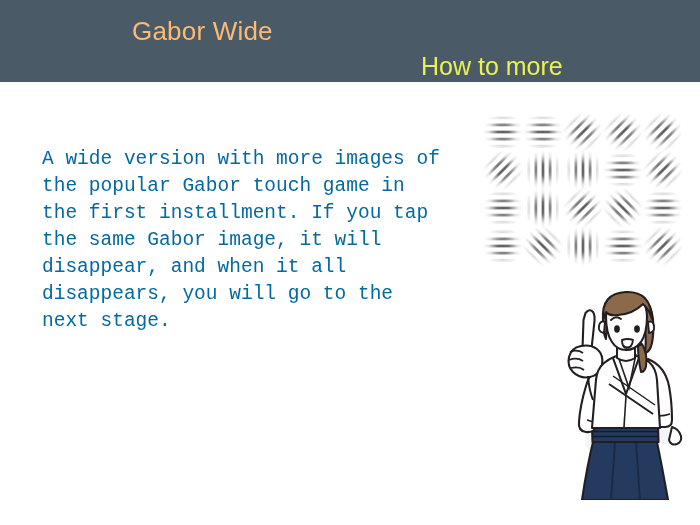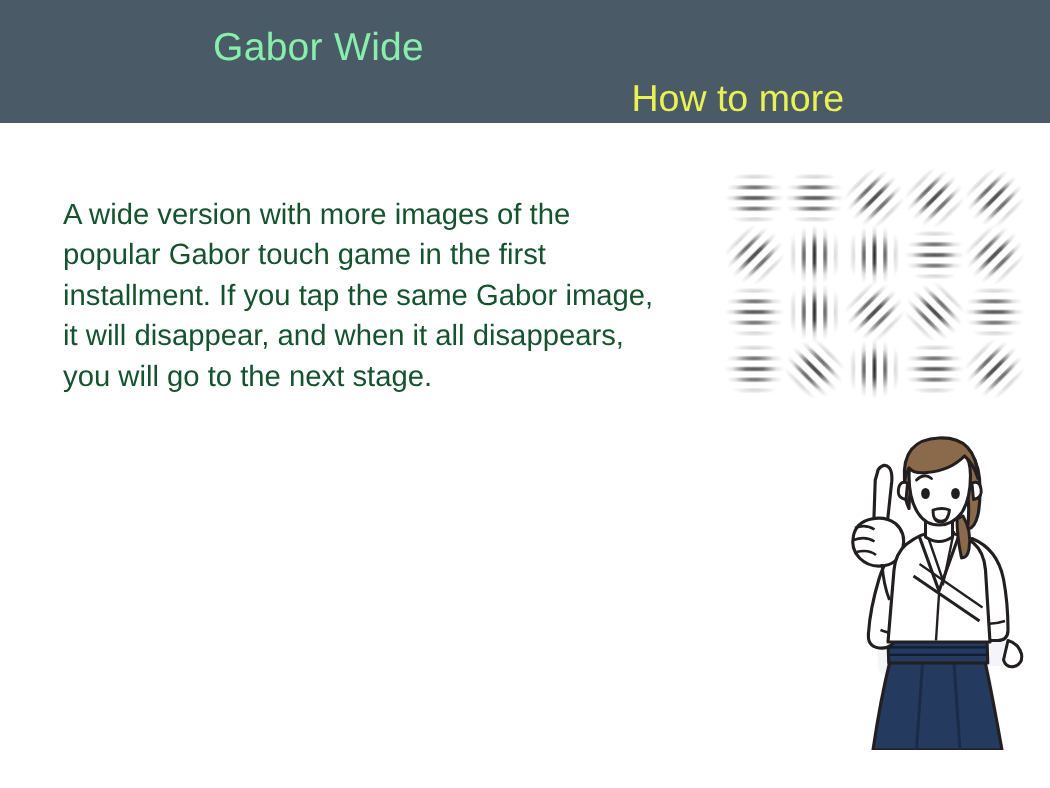--- a/index.html
+++ b/index.html
@@ -23,43 +23,43 @@
     top: 0;
     width: 700px;
     height: 82px;
     background: #4a5a66;
   }
   #app-title {
     position: absolute;
     left: 132px;
     top: 16px;
     font-size: 26px;
-    color: #86efac;
+    color: #fdba74;
     letter-spacing: 0.2px;
     white-space: nowrap;
-    margin-left: 10px;
   }
   #section-label {
     position: absolute;
     left: 421px;
     top: 52px;
     font-size: 25px;
     color: #e9f252;
     white-space: nowrap;
   }
 
   
   #description-text {
     position: absolute;
     left: 42px;
-    top: 130px;
+    top: 146px;
     width: 400px;
     font-size: 19.5px;
     line-height: 27px;
-    color: #14532d;
+    color: #0369a1;
+    font-family: Liberation Mono, monospace;
   }
 
   
   #gabor-grid {
     position: absolute;
     left: 483px;
     top: 113px;
     width: 200px;
     height: 152px;
     display: grid;

